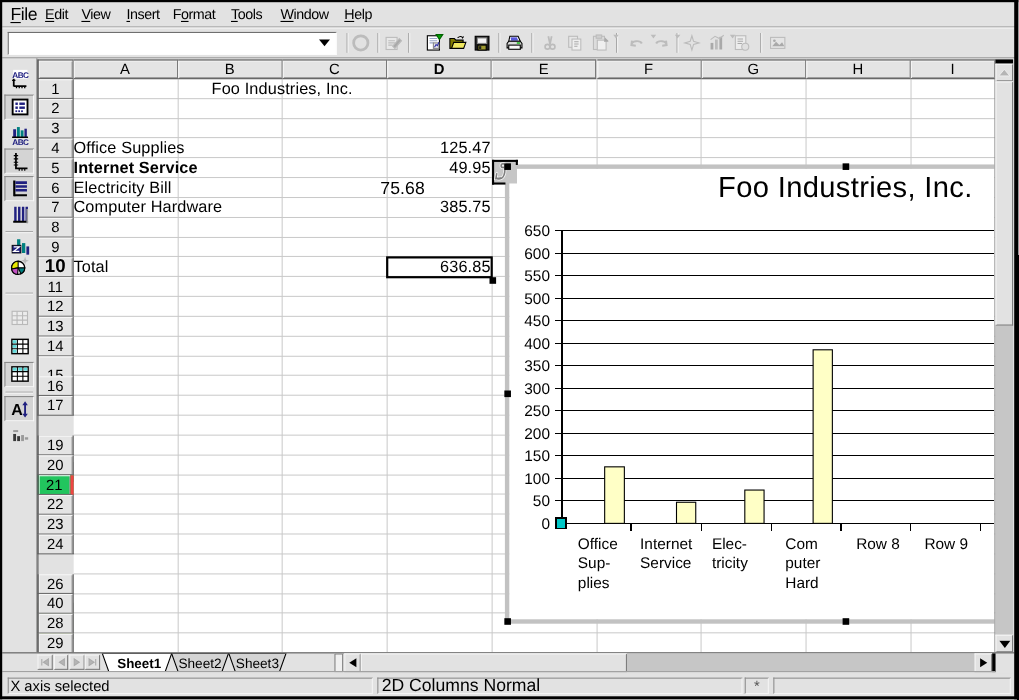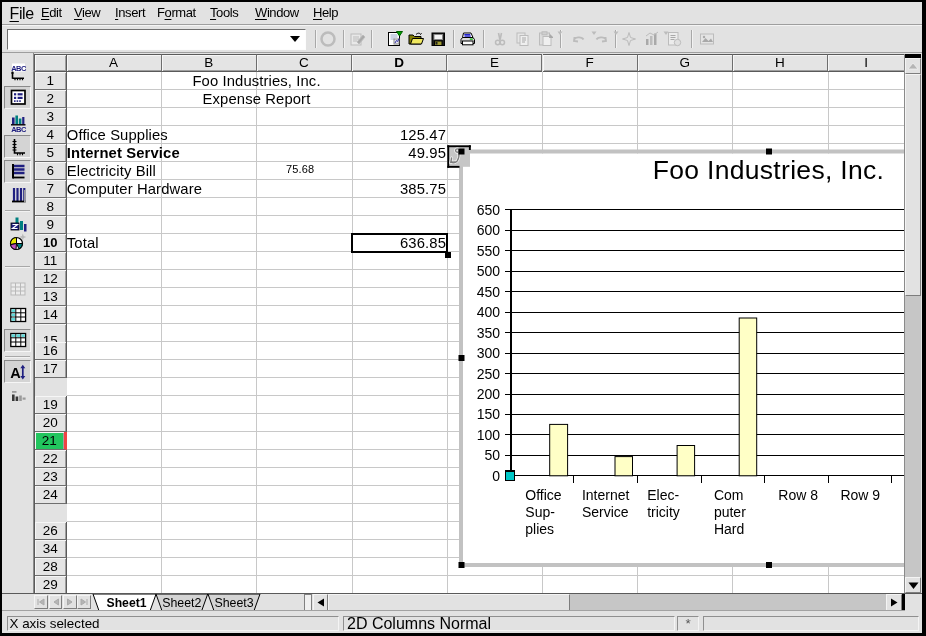--- a/index.html
+++ b/index.html
@@ -295,21 +295,21 @@
  border-left:1px solid #5a5a5a;border-right:1px solid #5a5a5a;border-bottom:1px solid #6e6e6e;box-sizing:border-box;
  box-shadow:inset 1px 1px 0 #f6f6f6, inset -1px 0 0 #9f9f9f;
  display:flex;align-items:center;justify-content:center;font-size:13.5px;">8</div>
 <div class="ab" style="left:34.0px;top:215.5px;width:32.5px;height:18.0px;background:#e4e4e4;
  border-left:1px solid #5a5a5a;border-right:1px solid #5a5a5a;border-bottom:1px solid #6e6e6e;box-sizing:border-box;
  box-shadow:inset 1px 1px 0 #f6f6f6, inset -1px 0 0 #9f9f9f;
  display:flex;align-items:center;justify-content:center;font-size:13.5px;">9</div>
 <div class="ab" style="left:34.0px;top:233.5px;width:32.5px;height:18.0px;background:#e4e4e4;
  border-left:1px solid #5a5a5a;border-right:1px solid #5a5a5a;border-bottom:1px solid #6e6e6e;box-sizing:border-box;
  box-shadow:inset 1px 1px 0 #f6f6f6, inset -1px 0 0 #9f9f9f;
- display:flex;align-items:center;justify-content:center;font-size:13px;font-weight:bold;">10</div>
+ display:flex;align-items:center;justify-content:center;font-size:17px;font-weight:bold;">10</div>
 <div class="ab" style="left:34.0px;top:251.5px;width:32.5px;height:18.0px;background:#e4e4e4;
  border-left:1px solid #5a5a5a;border-right:1px solid #5a5a5a;border-bottom:1px solid #6e6e6e;box-sizing:border-box;
  box-shadow:inset 1px 1px 0 #f6f6f6, inset -1px 0 0 #9f9f9f;
  display:flex;align-items:center;justify-content:center;font-size:13.5px;">11</div>
 <div class="ab" style="left:34.0px;top:269.5px;width:32.5px;height:18.0px;background:#e4e4e4;
  border-left:1px solid #5a5a5a;border-right:1px solid #5a5a5a;border-bottom:1px solid #6e6e6e;box-sizing:border-box;
  box-shadow:inset 1px 1px 0 #f6f6f6, inset -1px 0 0 #9f9f9f;
  display:flex;align-items:center;justify-content:center;font-size:13.5px;">12</div>
 <div class="ab" style="left:34.0px;top:287.5px;width:32.5px;height:18.0px;background:#e4e4e4;
  border-left:1px solid #5a5a5a;border-right:1px solid #5a5a5a;border-bottom:1px solid #6e6e6e;box-sizing:border-box;
@@ -363,40 +363,39 @@
  border-left:1px solid #5a5a5a;border-right:1px solid #5a5a5a;border-bottom:1px solid #6e6e6e;box-sizing:border-box;
  box-shadow:inset 1px 1px 0 #f6f6f6, inset -1px 0 0 #9f9f9f;
  display:flex;align-items:center;justify-content:center;font-size:13.5px;margin-top:44px;">25</div>
 <div class="ab" style="left:34.0px;top:521.5px;width:32.5px;height:18.0px;background:#e4e4e4;
  border-left:1px solid #5a5a5a;border-right:1px solid #5a5a5a;border-bottom:1px solid #6e6e6e;box-sizing:border-box;
  box-shadow:inset 1px 1px 0 #f6f6f6, inset -1px 0 0 #9f9f9f;
  display:flex;align-items:center;justify-content:center;font-size:13.5px;">26</div>
 <div class="ab" style="left:34.0px;top:539.5px;width:32.5px;height:18.0px;background:#e4e4e4;
  border-left:1px solid #5a5a5a;border-right:1px solid #5a5a5a;border-bottom:1px solid #6e6e6e;box-sizing:border-box;
  box-shadow:inset 1px 1px 0 #f6f6f6, inset -1px 0 0 #9f9f9f;
- display:flex;align-items:center;justify-content:center;font-size:13.5px;">34</div>
+ display:flex;align-items:center;justify-content:center;font-size:13.5px;">40</div>
 <div class="ab" style="left:34.0px;top:557.5px;width:32.5px;height:18.0px;background:#e4e4e4;
  border-left:1px solid #5a5a5a;border-right:1px solid #5a5a5a;border-bottom:1px solid #6e6e6e;box-sizing:border-box;
  box-shadow:inset 1px 1px 0 #f6f6f6, inset -1px 0 0 #9f9f9f;
  display:flex;align-items:center;justify-content:center;font-size:13.5px;">28</div>
 <div class="ab" style="left:34.0px;top:575.5px;width:32.5px;height:18.0px;background:#e4e4e4;
  border-left:1px solid #5a5a5a;border-right:1px solid #5a5a5a;border-bottom:1px solid #6e6e6e;box-sizing:border-box;
  box-shadow:inset 1px 1px 0 #f6f6f6, inset -1px 0 0 #9f9f9f;
  display:flex;align-items:center;justify-content:center;font-size:13.5px;">29</div>
 <div class="ab" style="left:34.0px;top:54.0px;width:1px;height:539.0px;background:#5a5a5a;"></div>
 <div class="tx" style="left:106.5px;top:73.0px;width:300px;text-align:center;font-size:14.8px;letter-spacing:0.12px;">Foo Industries, Inc.</div>
-<div class="tx" style="left:106.5px;top:91.0px;width:300px;text-align:center;font-size:14.8px;letter-spacing:0.12px;">Expense Report</div>
 <div class="tx" style="left:66.8px;top:127.0px;font-size:14.8px;letter-spacing:0.12px;">Office Supplies</div>
 <div class="tx" style="left:66.8px;top:145.0px;font-size:14.8px;letter-spacing:0.12px;font-weight:bold;">Internet Service</div>
 <div class="tx" style="left:66.8px;top:163.0px;font-size:14.8px;letter-spacing:0.12px;">Electricity Bill</div>
 <div class="tx" style="left:66.8px;top:181.0px;font-size:14.8px;letter-spacing:0.12px;">Computer Hardware</div>
 <div class="tx" style="left:66.8px;top:235.0px;font-size:14.8px;letter-spacing:0.12px;">Total</div>
 <div class="tx" style="left:286px;top:127.0px;width:160px;text-align:right;font-size:14.8px;letter-spacing:0.12px;">125.47</div>
 <div class="tx" style="left:286px;top:145.0px;width:160px;text-align:right;font-size:14.8px;letter-spacing:0.12px;">49.95</div>
-<div class="tx" style="left:286px;top:163.0px;width:160px;text-align:left;font-size:11px;letter-spacing:0.12px;">75.68</div>
+<div class="tx" style="left:286px;top:163.0px;width:160px;text-align:center;font-size:16px;letter-spacing:0.12px;">75.68</div>
 <div class="tx" style="left:286px;top:181.0px;width:160px;text-align:right;font-size:14.8px;letter-spacing:0.12px;">385.75</div>
 <div class="tx" style="left:286px;top:235.0px;width:160px;text-align:right;font-size:14.8px;letter-spacing:0.12px;">636.85</div>
 <div class="ab" style="left:350.5px;top:233px;width:97px;height:19.5px;border:2px solid #000;box-sizing:border-box;"></div>
 <div class="ab" style="left:444.5px;top:252.2px;width:6.3px;height:6.3px;background:#000;"></div>
 <svg class="ab" style="left:440px;top:140px;" width="465" height="435" viewBox="0 0 465 435" font-family="Liberation Sans">
       <rect x="23" y="13.5" width="441" height="409.5" fill="#fff"></rect>
       <text x="328.5" y="39" font-size="26.5" letter-spacing="0.3" fill="#000" text-anchor="middle">Foo Industries, Inc.</text>
       <line x1="64.80000000000001" y1="335.8" x2="71.5" y2="335.8" stroke="#000" stroke-width="1" shape-rendering="crispEdges"></line>
       <text x="60" y="340.8" font-size="14" text-anchor="end">0</text>
       <line x1="71.0" y1="315.35" x2="464.0" y2="315.35" stroke="#000" stroke-width="1" shape-rendering="crispEdges"></line>

